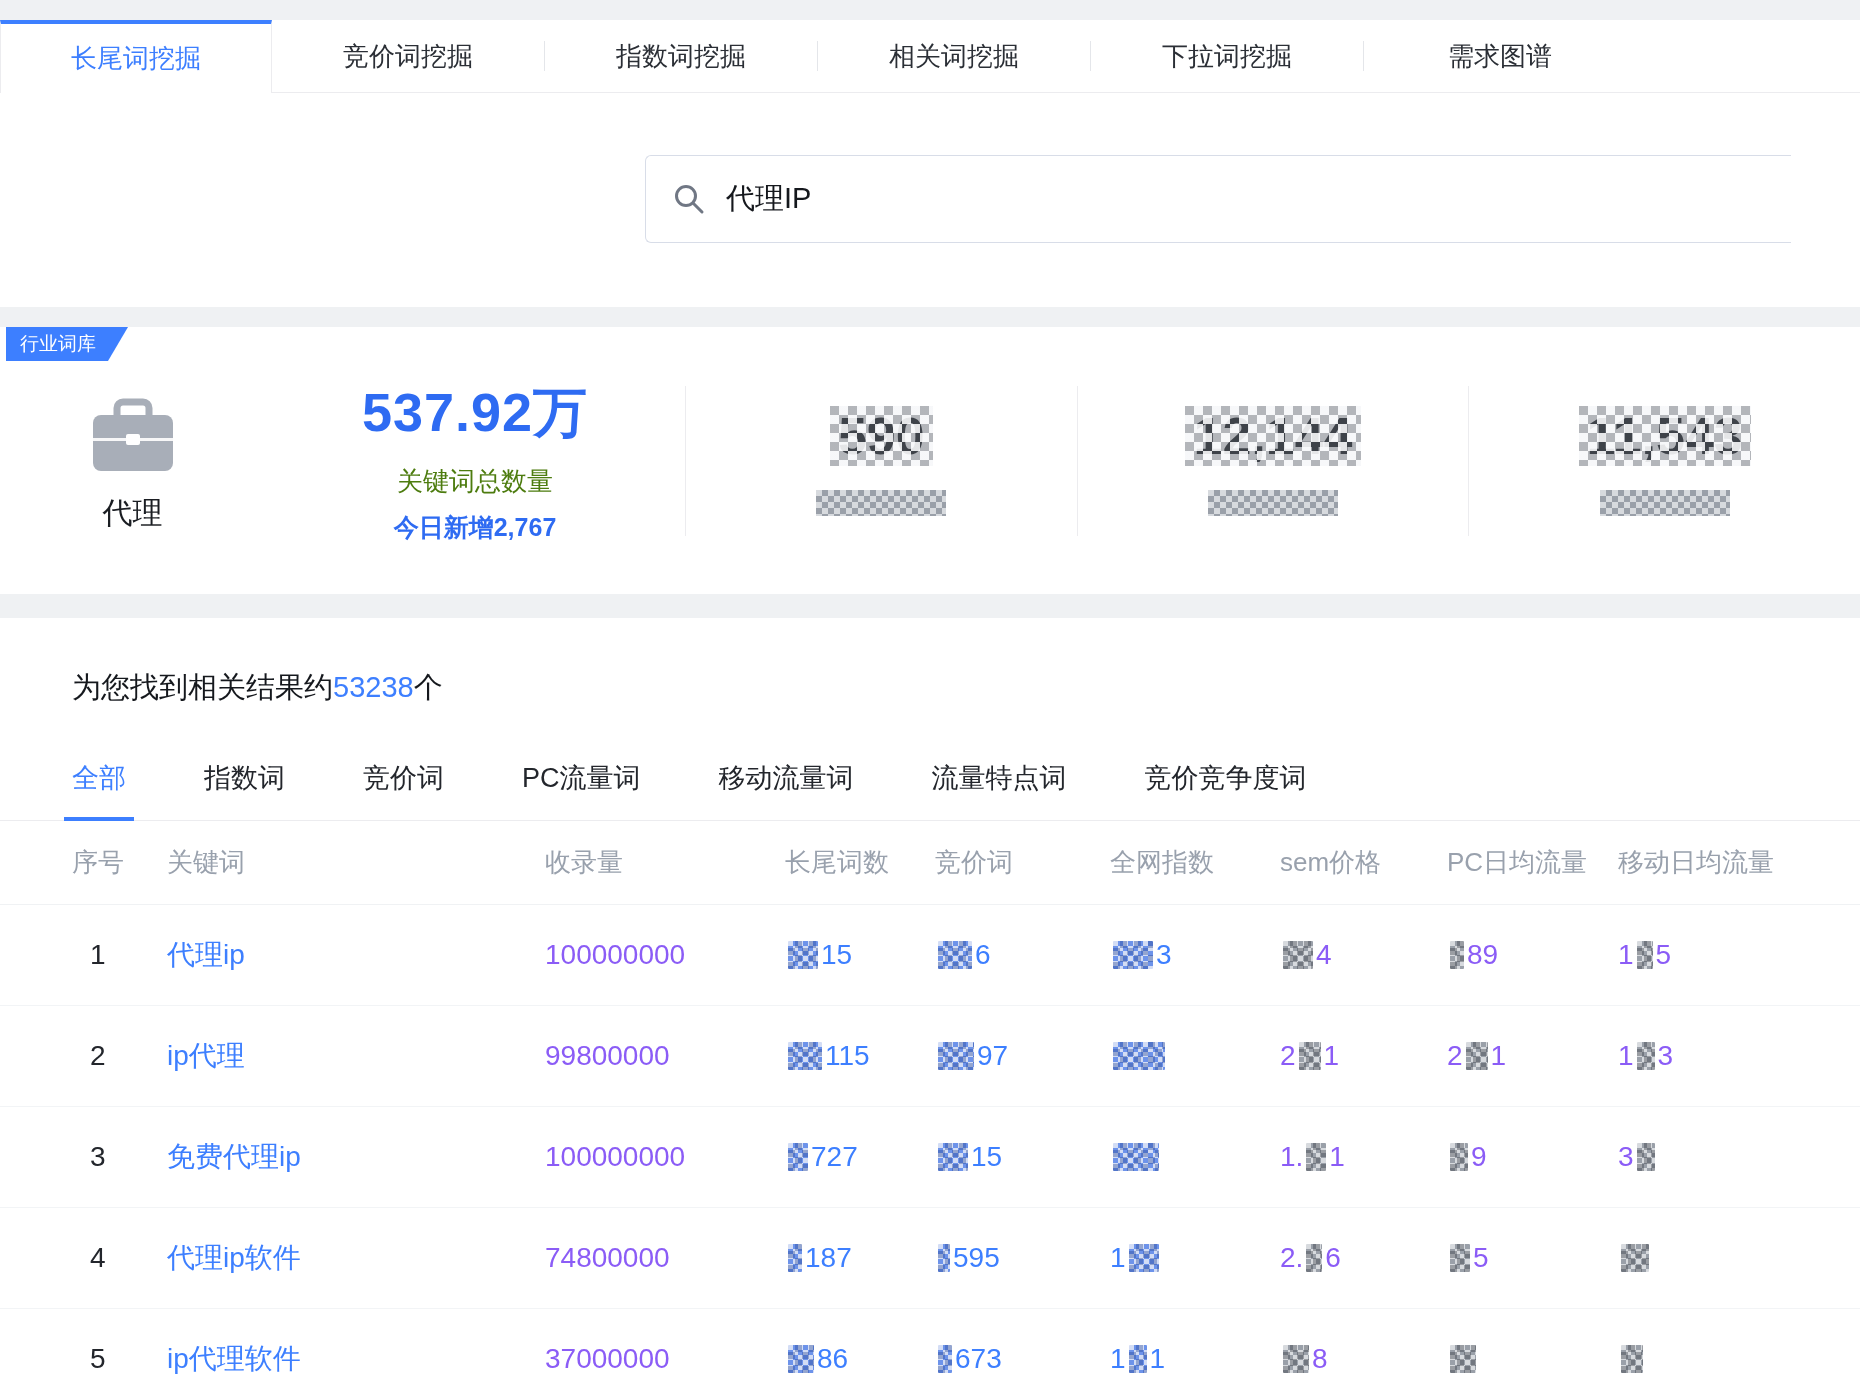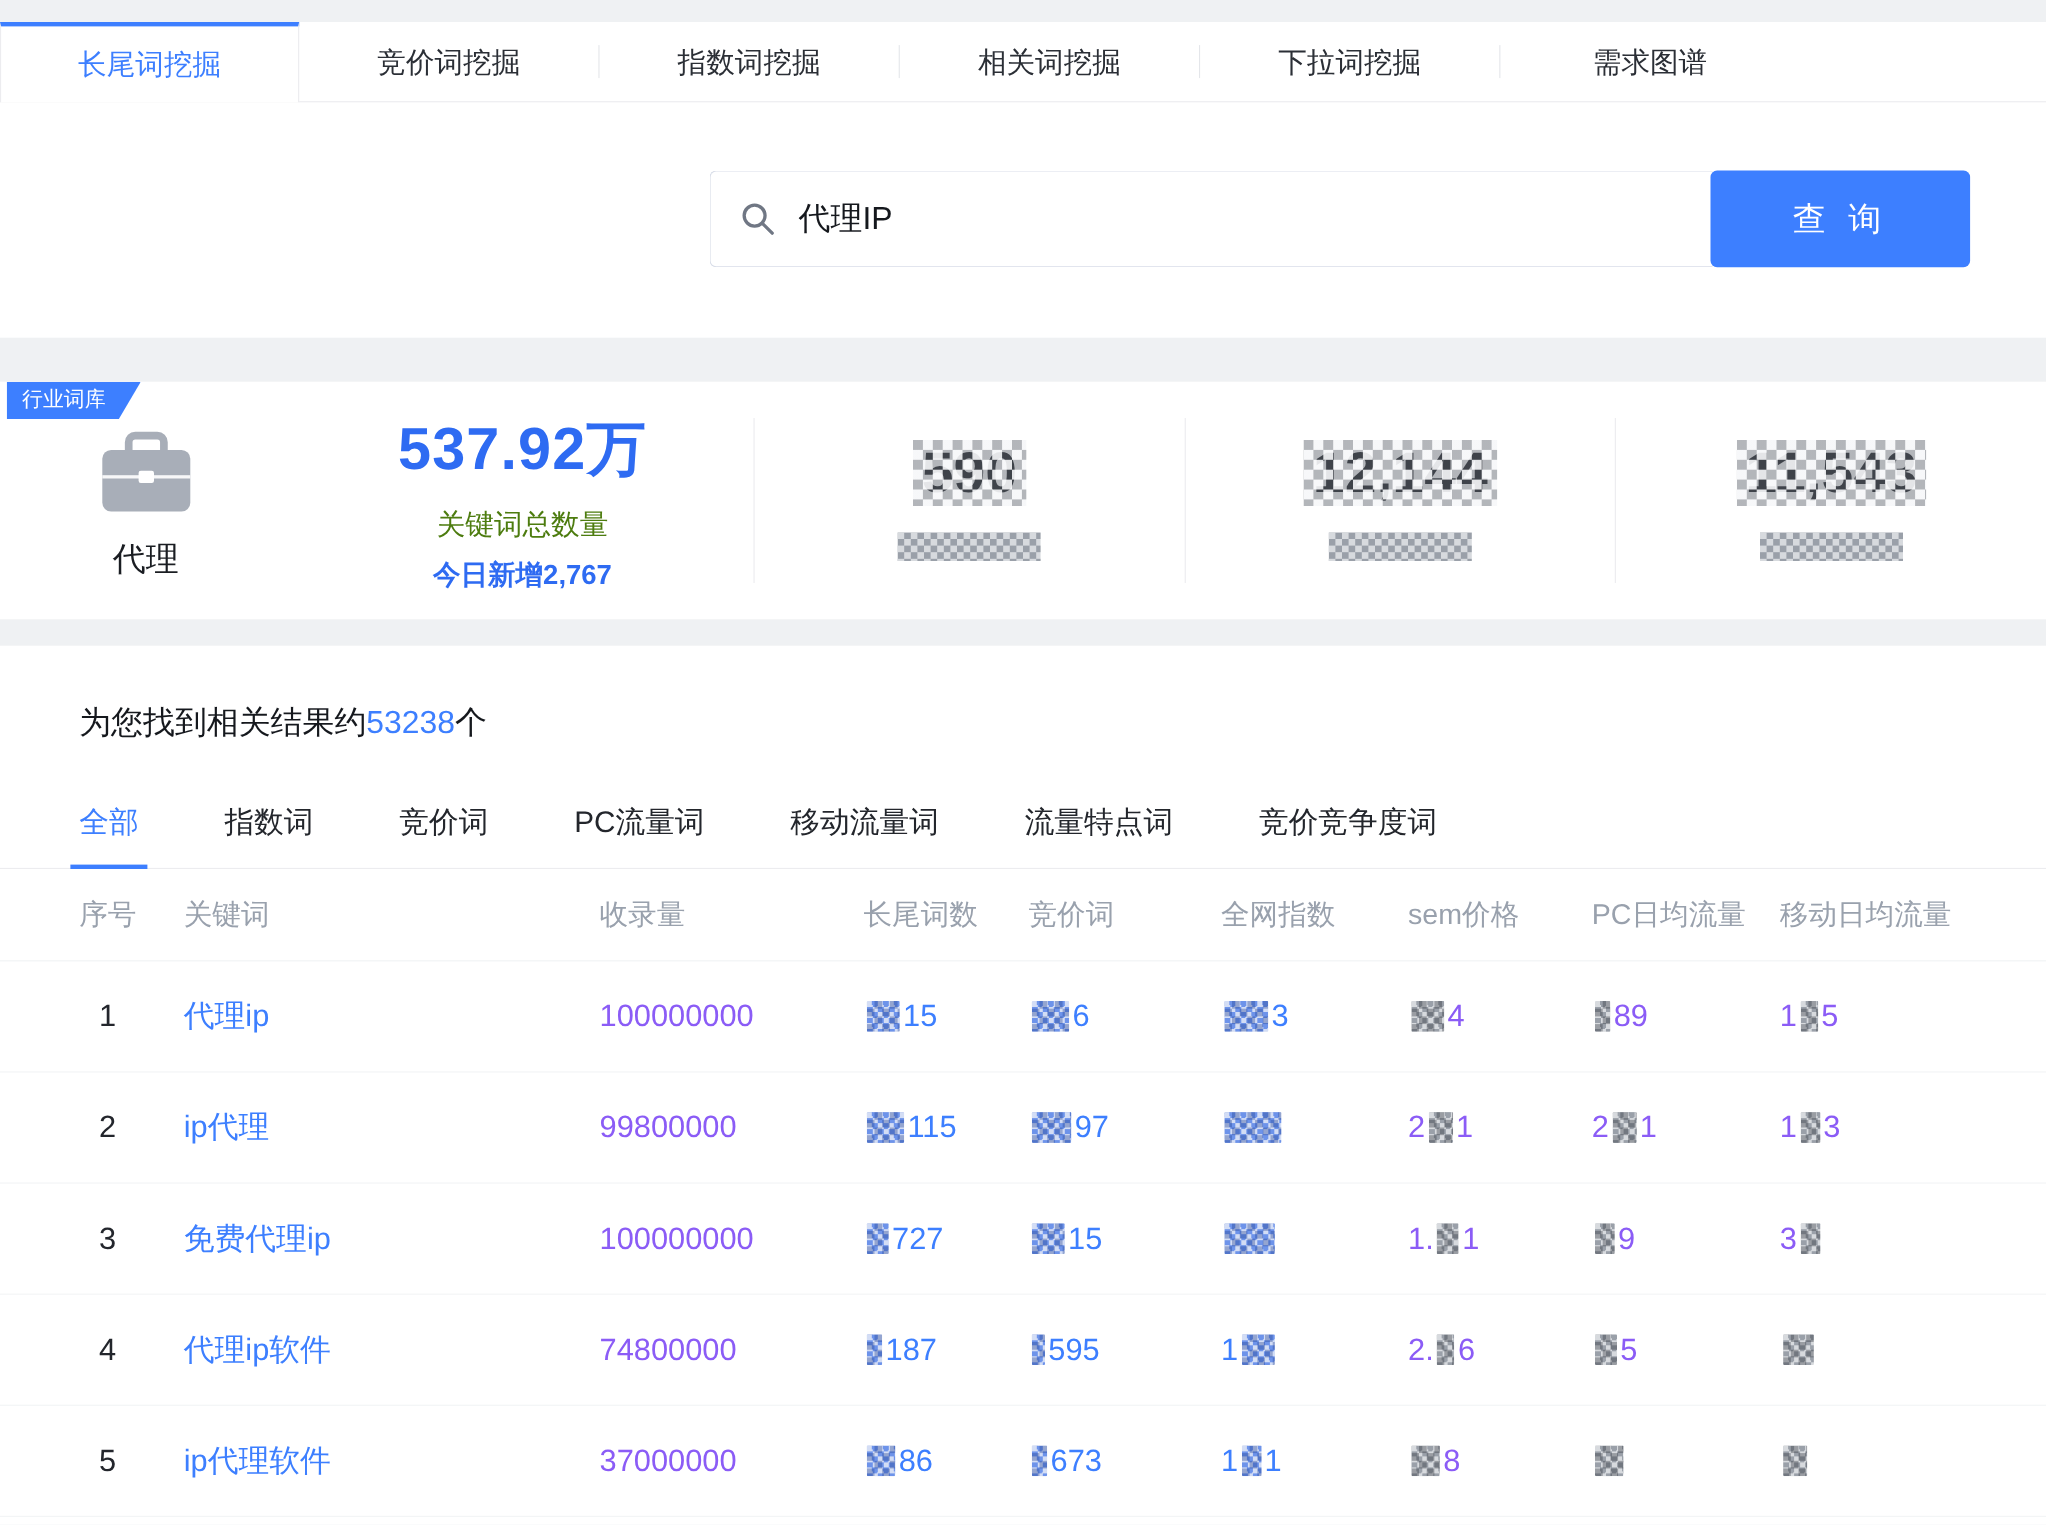--- a/index.html
+++ b/index.html
@@ -20,21 +20,21 @@
   .search-row{margin-top:62px;}
   .search-box{display:flex;margin-left:645px;width:1146px;height:88px;box-sizing:border-box;}
   .search-field{flex:1;display:flex;align-items:center;border:1px solid #d8dde8;border-right:none;
        border-radius:6px 0 0 6px;padding:0 26px;background:#fff;}
   .search-icon{display:flex;align-items:center;}
   .search-input{flex:1;border:none;outline:none;font-size:29px;color:#15181d;margin-left:18px;
        font-family:inherit;background:transparent;}
   .search-btn{width:236px;background:#3d7fff;color:#fff;font-size:30px;letter-spacing:6px;
        border:none;border-radius:6px;cursor:pointer;font-family:inherit;margin-left:-2px;}
   
-  .stats-card{position:relative;margin-top:40px;background:#fff;height:216px;
+  .stats-card{position:relative;margin-top:20px;background:#fff;height:267px;
        display:flex;align-items:center;}
   .industry-badge{position:absolute;top:0;left:6px;background:#3d7fff;color:#fff;font-size:19px;
        line-height:34px;padding:0 32px 0 14px;
        clip-path:polygon(0 0,100% 0,calc(100% - 20px) 100%,0 100%);}
   .industry-col{width:265px;display:flex;flex-direction:column;align-items:center;gap:14px;margin-top:10px;}
   .industry-name{font-size:30px;color:#1a1d22;}
   .stat-main{width:420px;text-align:center;}
   .kw-total{font-size:54px;font-weight:800;color:#2e6bf2;letter-spacing:1px;}
   .kw-total-label{font-size:26px;color:#4d7c0f;margin-top:14px;}
   .today-line{font-size:25px;color:#2e6bf2;margin-top:12px;font-weight:600;}
@@ -98,21 +98,20 @@
       <div class="search-box">
         <div class="search-field">
           <span class="search-icon">
             <svg width="34" height="34" viewBox="0 0 34 34" fill="none">
               <circle cx="14" cy="14" r="9.5" stroke="#707784" stroke-width="3"></circle>
               <line x1="21.5" y1="21.5" x2="30" y2="30" stroke="#707784" stroke-width="3" stroke-linecap="round"></line>
             </svg>
           </span>
           <input class="search-input" value="代理IP" style="">
         </div>
-        <button class="search-btn">查 询</button>
       </div>
     </div>
   </section>
 
   <section class="stats-card">
     <div class="industry-badge">行业词库</div>
     <div class="industry-col">
       <span>
         <svg width="88" height="78" viewBox="0 0 88 78">
           <rect x="28" y="5" width="32" height="20" rx="6" fill="none" stroke="#a8aeb8" stroke-width="7"></rect>

